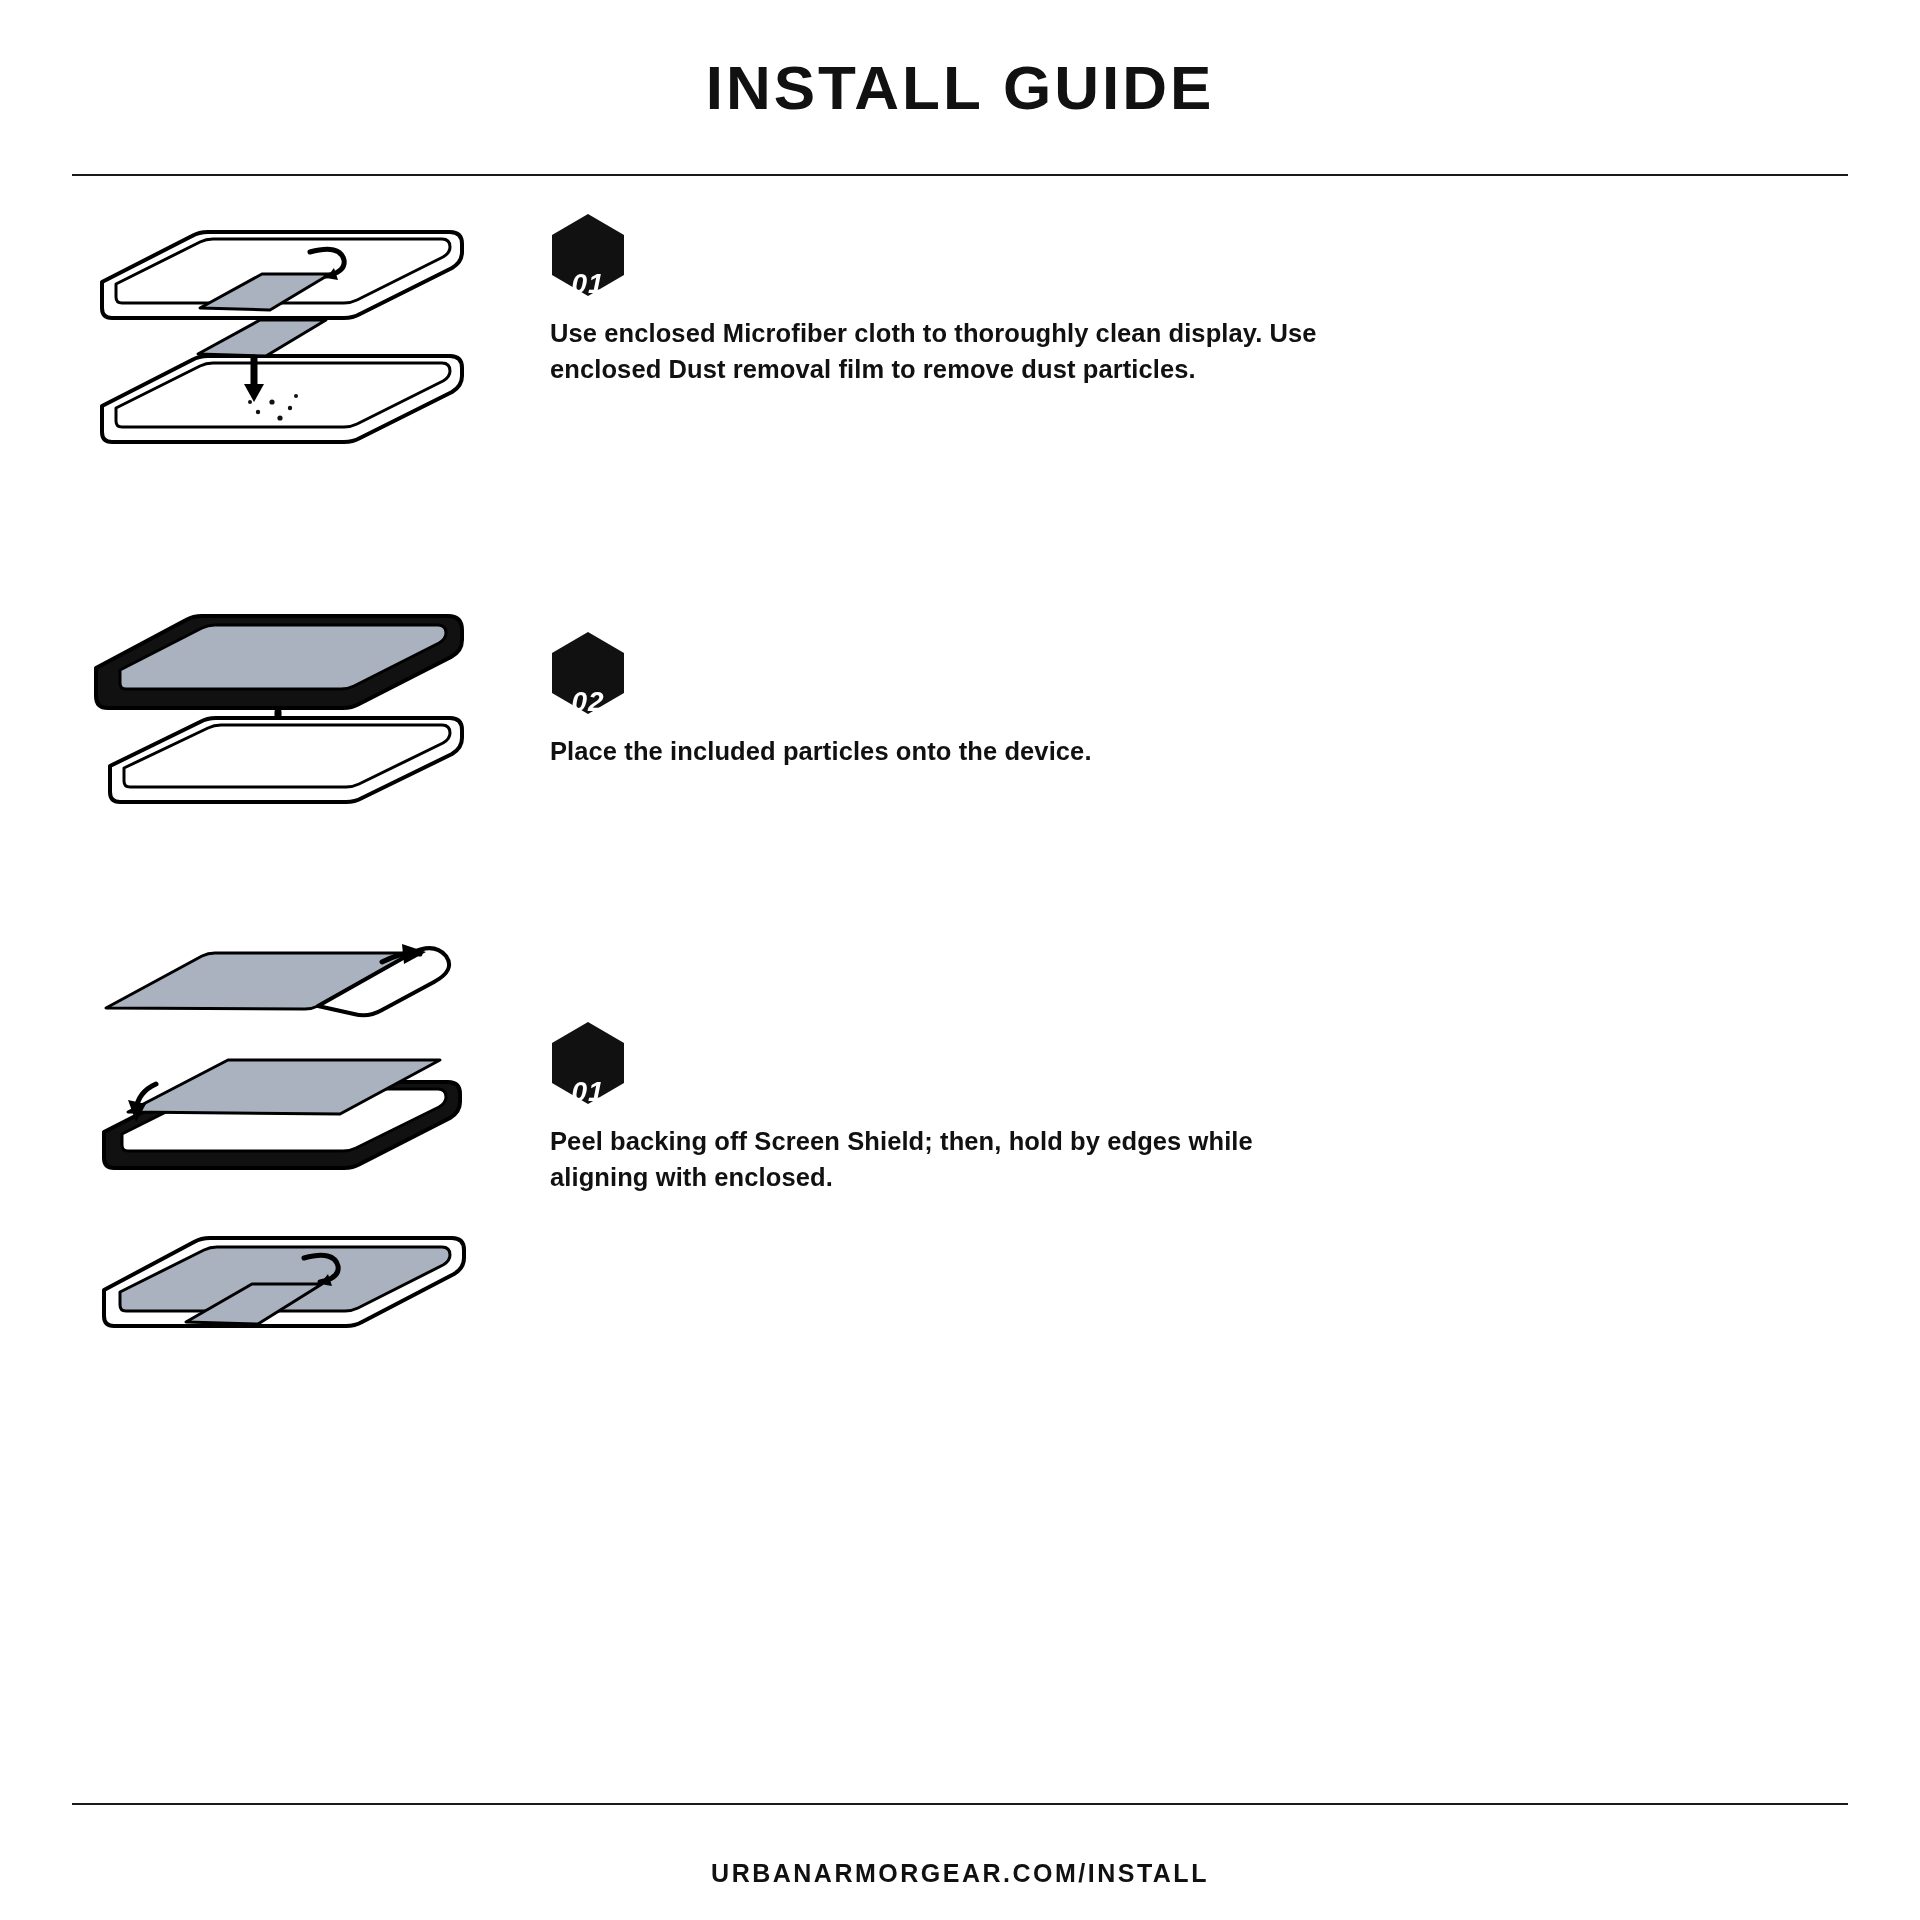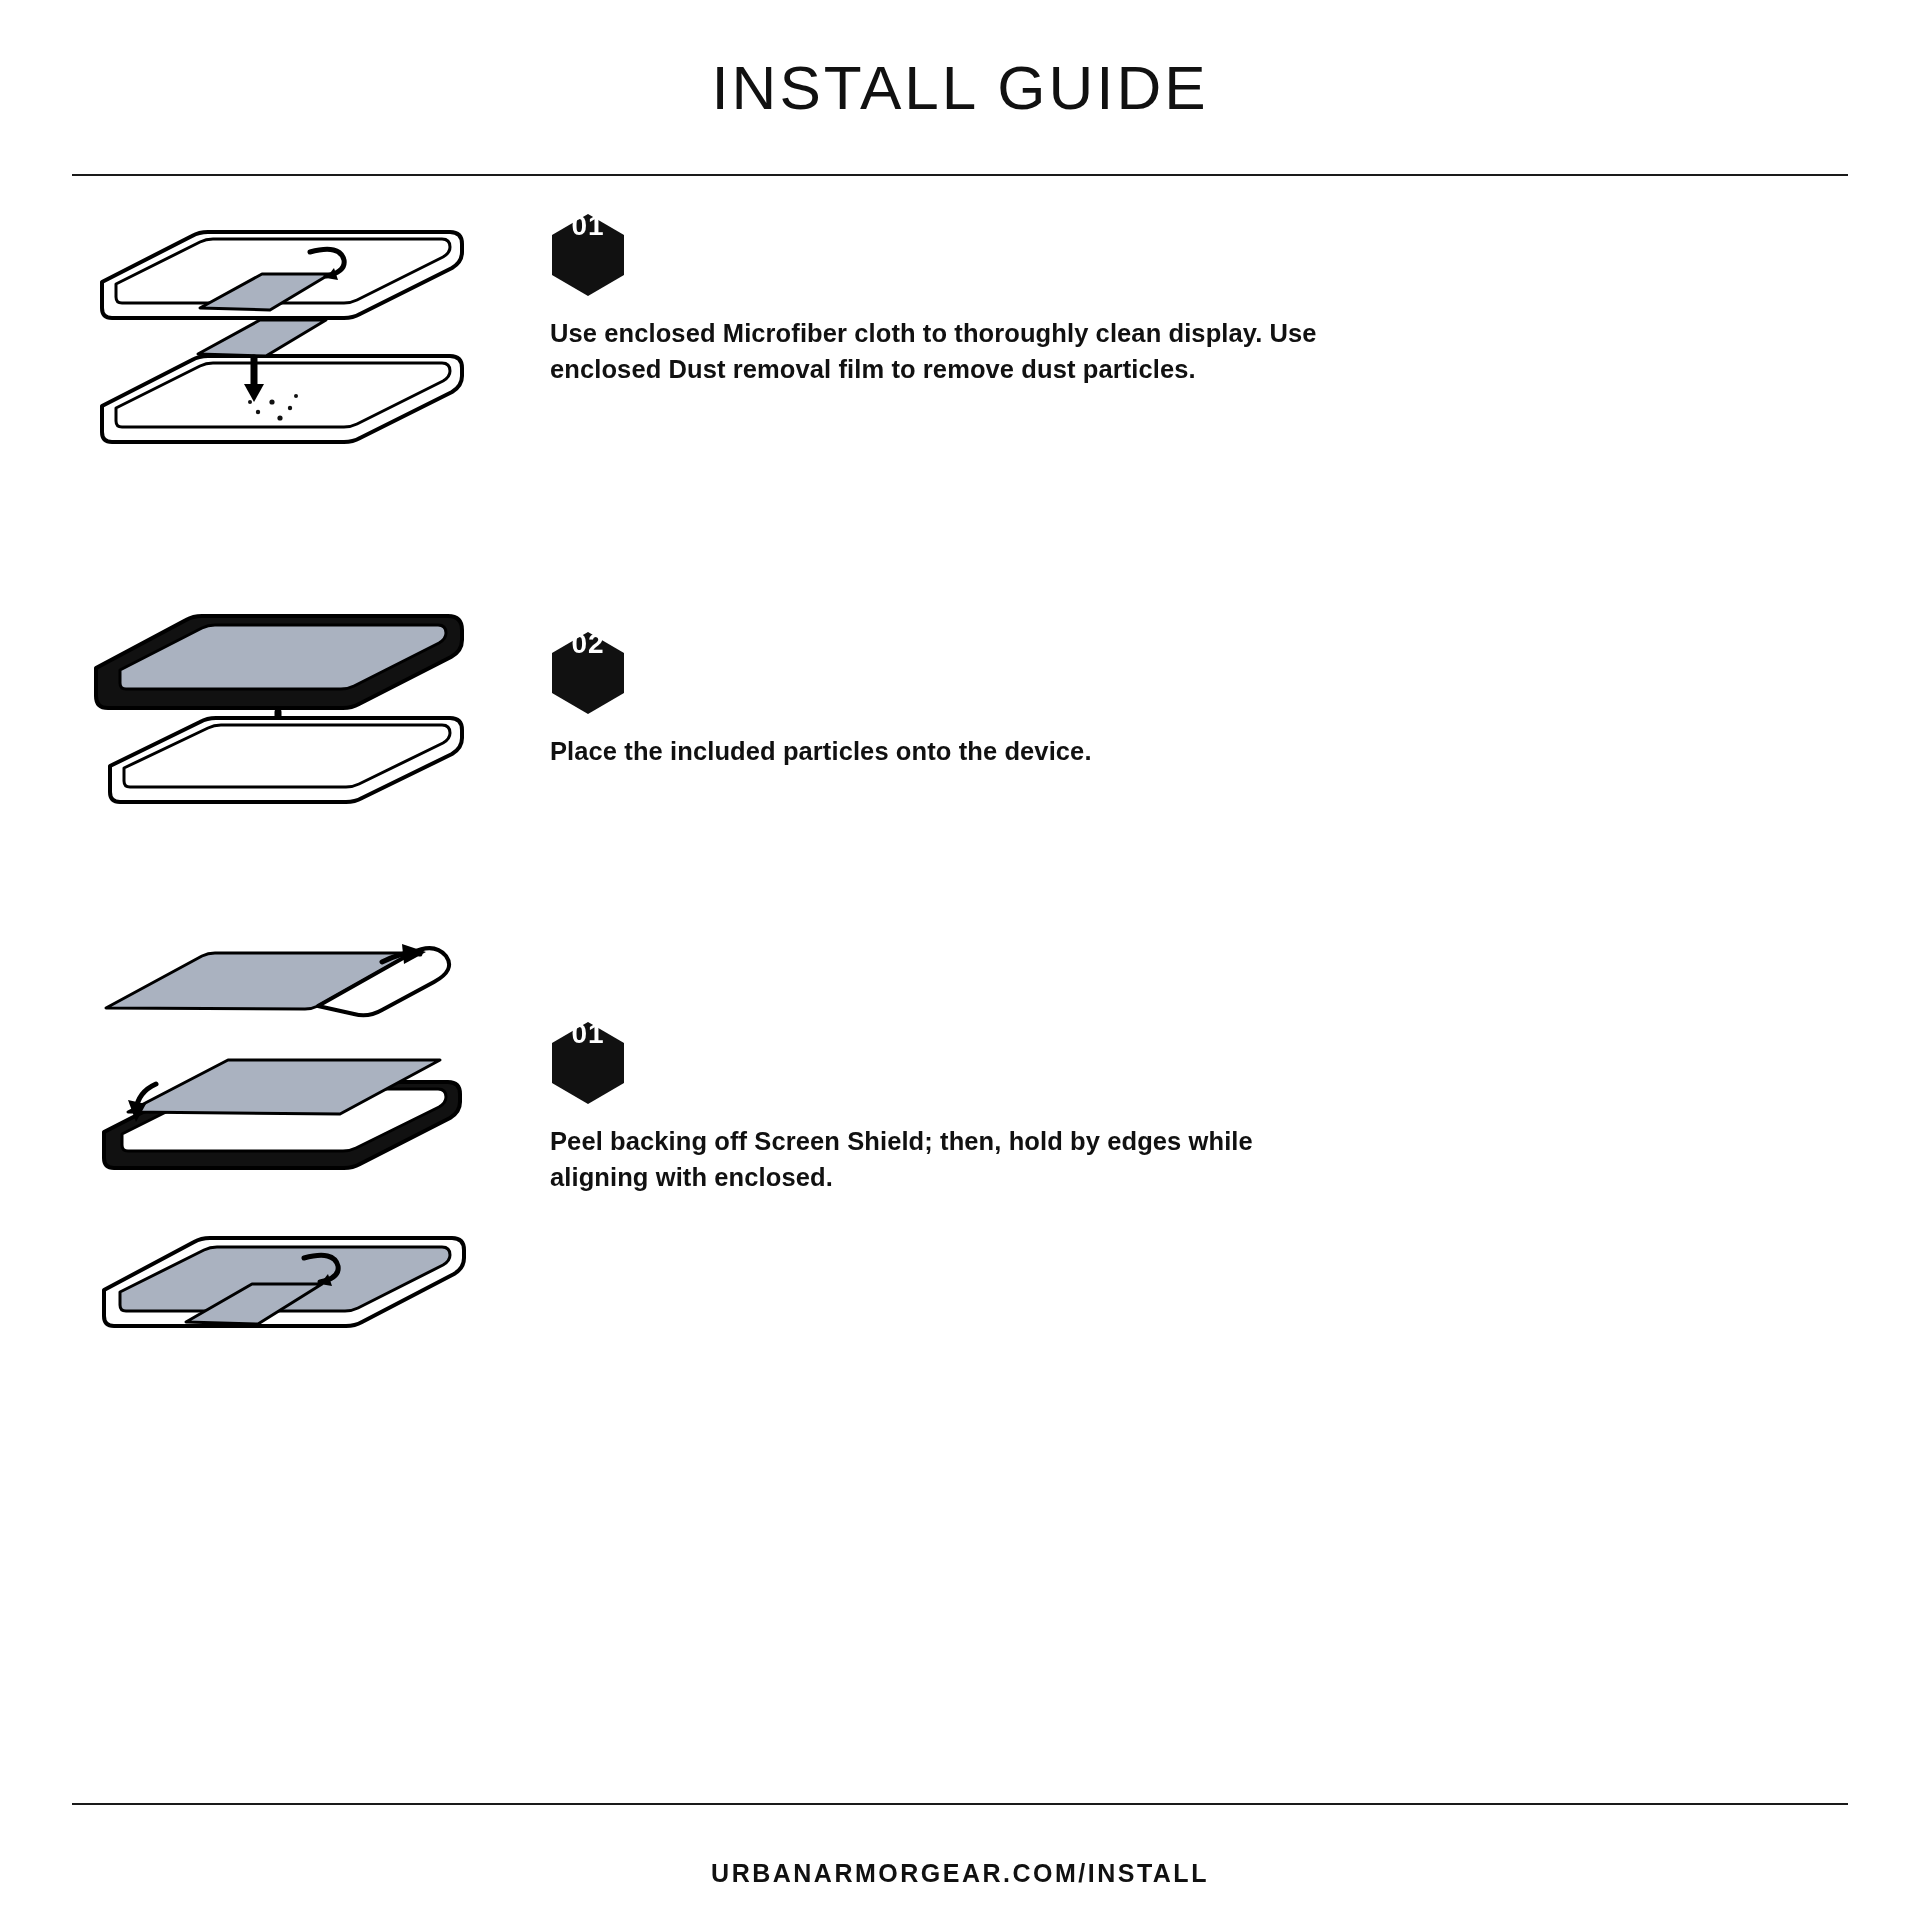--- a/index.html
+++ b/index.html
@@ -19,21 +19,21 @@
     width: 1920px;
     height: 1920px;
     box-sizing: border-box;
     padding: 0 72px;
     display: flex;
     flex-direction: column;
   }
   .title {
     text-align: center;
     font-size: 62px;
-    font-weight: normal;
+    font-weight: bold;
     letter-spacing: 3px;
     margin-top: 54px;
     margin-bottom: 0;
     line-height: 1.1;
     color: #111111;
   }
   .rule {
     height: 2px;
     background: #1a1a1a;
     margin-top: 52px;
@@ -69,22 +69,23 @@
   }
   .hex-wrap {
     display: flex;
     align-items: center;
   }
   .hex {
     position: relative;
     width: 76px;
     height: 86px;
     display: inline-flex;
-    align-items: flex-start;
+    align-items: flex-end;
     justify-content: center;
+    font-style: italic;
   }
   .hex svg { position: absolute; top: 0; left: 0; }
   .hex-num {
     position: relative;
     color: #ffffff;
     font-weight: bold;
     font-size: 28px;
     letter-spacing: 1px;
     line-height: 1;
   }

